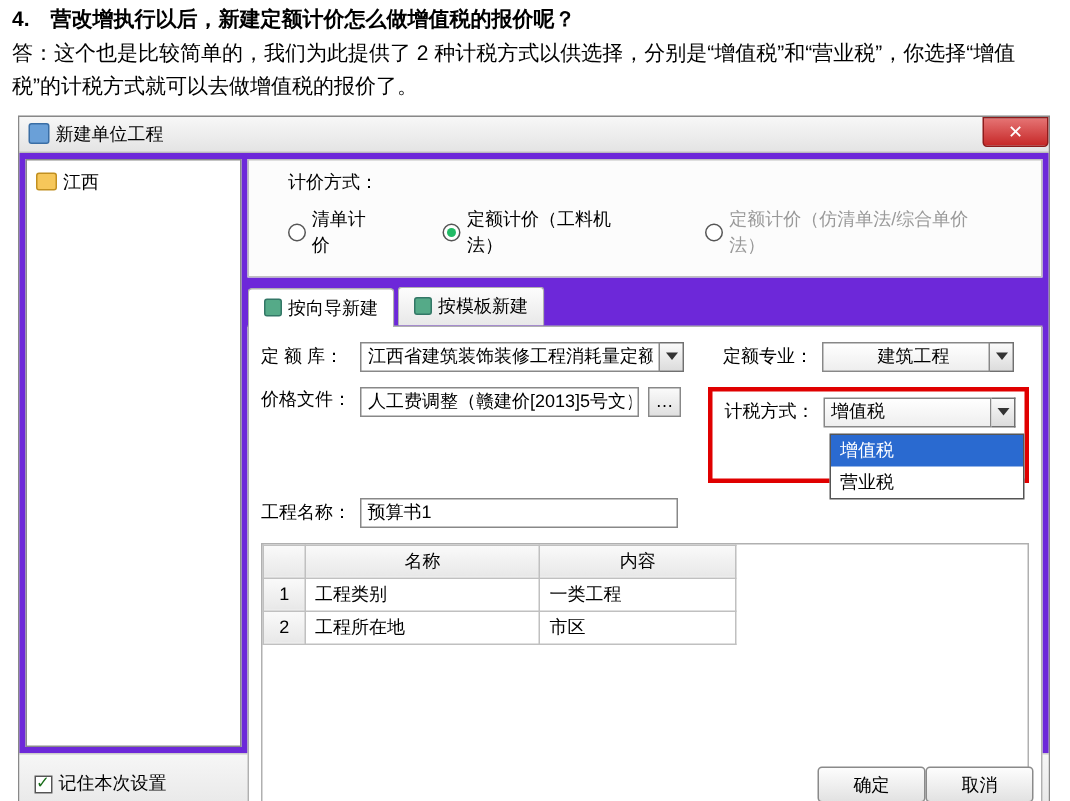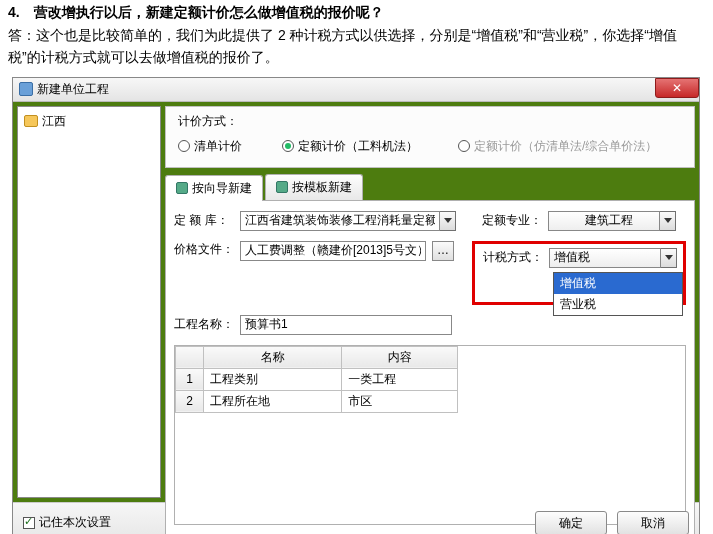--- a/index.html
+++ b/index.html
@@ -5,27 +5,27 @@
   * { box-sizing: border-box; }
   body { margin: 0; font-family: "Microsoft YaHei", SimSun, sans-serif; font-size: 12px; background: #fff; color: #000; width: 713px; }
   .doc-question { font-weight: bold; font-size: 14px; padding: 4px 8px 2px; }
   .doc-answer { font-size: 14px; padding: 0 8px 8px; line-height: 1.6; }
 
   .dialog { width: 688px; margin: 0 12px; border: 1px solid #888; position: relative; background: #f4f4f4; }
   .titlebar { height: 24px; background: linear-gradient(#f7f7f7, #e4e4e4); border-bottom: 1px solid #bbb; display: flex; align-items: center; padding: 0 6px; font-size: 12px; }
   .title-icon { width: 14px; height: 14px; background:#6aa0d8; border:1px solid #3a6ea5; margin-right:4px; border-radius:2px; }
   .close-btn { position:absolute; top:0; right:0; width:44px; height:20px; background: linear-gradient(#e57373,#c62828); color:#fff; text-align:center; line-height:18px; border:1px solid #8e1b1b; border-bottom-left-radius:3px; border-bottom-right-radius:3px; font-family:sans-serif; }
 
-  .body { display:flex; height: 400px; background:#4d7c0f; }
+  .body { display:flex; height: 400px; background:#6d28d9; }
   .tree-pane { width: 155px; border:1px solid #8a8a8a; margin:4px; padding:4px 4px; background:#fff; }
   .tree-item { display:flex; align-items:center; gap:4px; padding:2px; }
   .folder-icon { width:14px; height:12px; background:#f6c75a; border:1px solid #c29020; border-radius:2px; }
   .main-pane { flex:1; margin:4px 4px 4px 0; }
 
-  .group { border:1px solid #c0c0c0; padding:8px 12px 12px; background:#fcfcfc; margin-bottom:6px; }
+  .group { border:1px solid #c0c0c0; padding:8px 26px 12px; background:#fcfcfc; margin-bottom:6px; }
   .group-label { position:relative; top:-2px; }
   .radio-row { display:flex; align-items:center; gap:40px; margin-top:6px; }
   .radio-opt { display:flex; align-items:center; gap:4px; }
   .radio-opt.disabled { color:#999; }
   .radio-dot { width:12px; height:12px; border:1px solid #555; border-radius:50%; display:inline-block; position:relative; background:#fff; }
   .radio-dot.checked::after { content:""; width:6px; height:6px; background:#2b6; border-radius:50%; position:absolute; top:2px; left:2px; }
 
   .tabs { display:flex; border-bottom:1px solid #b0b0b0; margin-top:4px; }
   .tab { padding:4px 10px; border:1px solid #b0b0b0; border-bottom:none; background:linear-gradient(#fdfdfd,#e8e8e8); margin-right:2px; display:flex; align-items:center; gap:4px; border-top-left-radius:3px; border-top-right-radius:3px; }
   .tab.active { background:#fff; position:relative; top:1px; }
@@ -40,30 +40,30 @@
   .dd .arrow-btn { width:16px; height:20px; border:1px solid #707070; border-left:none; background:linear-gradient(#fafafa,#dcdcdc); display:flex; align-items:center; justify-content:center; }
   .arrow-down { width:0;height:0;border-left:4px solid transparent;border-right:4px solid transparent;border-top:5px solid #333; }
   .browse-btn { width:22px; height:20px; border:1px solid #888; background:linear-gradient(#fafafa,#e0e0e0); text-align:center; line-height:16px; }
 
   .highlight-box { border:3px solid #e00000; padding:4px 6px 0 8px; position:relative; }
   .dd-open { position:absolute; top:24px; left:70px; width:130px; border:1px solid #555; background:#fff; z-index:5; }
   .dd-item { padding:2px 6px; }
   .dd-item.hl { background:#2a6ad0; color:#fff; }
 
   .table-wrap { margin-top:6px; border:1px solid #b0b0b0; height:180px; background:#fff; }
-  .tbl { border-collapse:collapse; width:283px; }
+  .tbl { border-collapse:collapse; width:316px; }
   .tbl th, .tbl td { border:1px solid #c0c0c0; padding:2px 6px; font-weight:normal; text-align:left; }
   .tbl th { background:linear-gradient(#fafafa,#e8e8e8); text-align:center; }
   .tbl .rown { background:linear-gradient(#fafafa,#e8e8e8); text-align:center; width:28px; }
 
   .footer { border-top:1px solid #ccc; background:linear-gradient(#f6f6f6,#e6e6e6); padding:8px 10px; display:flex; align-items:center; }
   .chk { width:12px; height:12px; border:1px solid #555; background:#fff; display:inline-block; margin-right:4px; position:relative; }
   .chk.on::after { content:"✓"; position:absolute; top:-3px; left:0; font-size:11px; color:#1a6e1a; }
   .spacer { flex:1; }
-  .btn { width:72px; height:24px; border:1px solid #8a8a8a; background:linear-gradient(#fdfdfd,#e2e2e2); border-radius:3px; text-align:center; line-height:22px; margin-left:10px; }
+  .btn { width:72px; height:24px; border:1px solid #8a8a8a; background:linear-gradient(#fdfdfd,#e2e2e2); border-radius:3px; text-align:center; line-height:22px; margin-left:0; }
 </style>
 </head>
 <body>
 
 <div class="doc-question">4.　营改增执行以后，新建定额计价怎么做增值税的报价呢？</div>
 <div class="doc-answer">答：这个也是比较简单的，我们为此提供了 2 种计税方式以供选择，分别是“增值税”和“营业税”，你选择“增值税”的计税方式就可以去做增值税的报价了。</div>
 
 <div class="dialog">
   <div class="titlebar">
     <span class="title-icon"></span>

